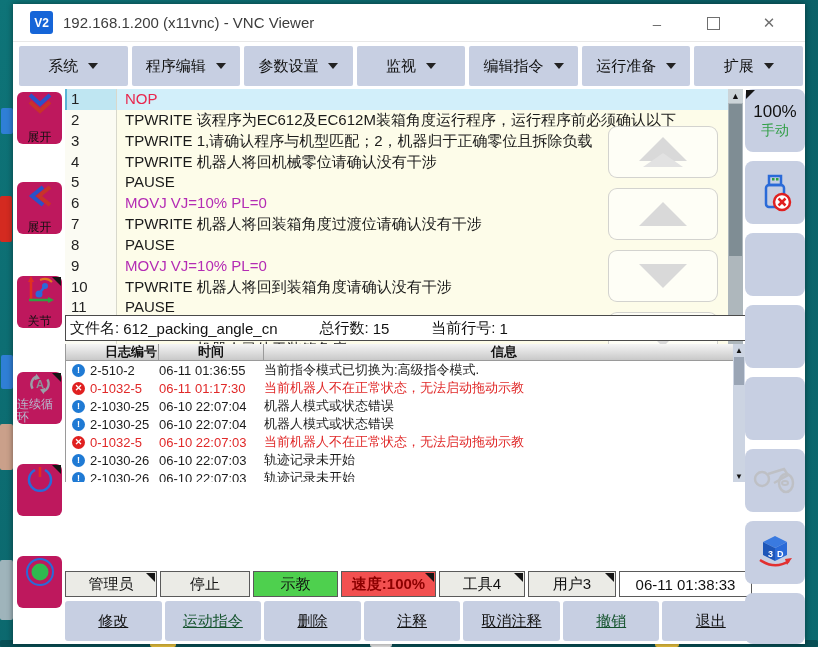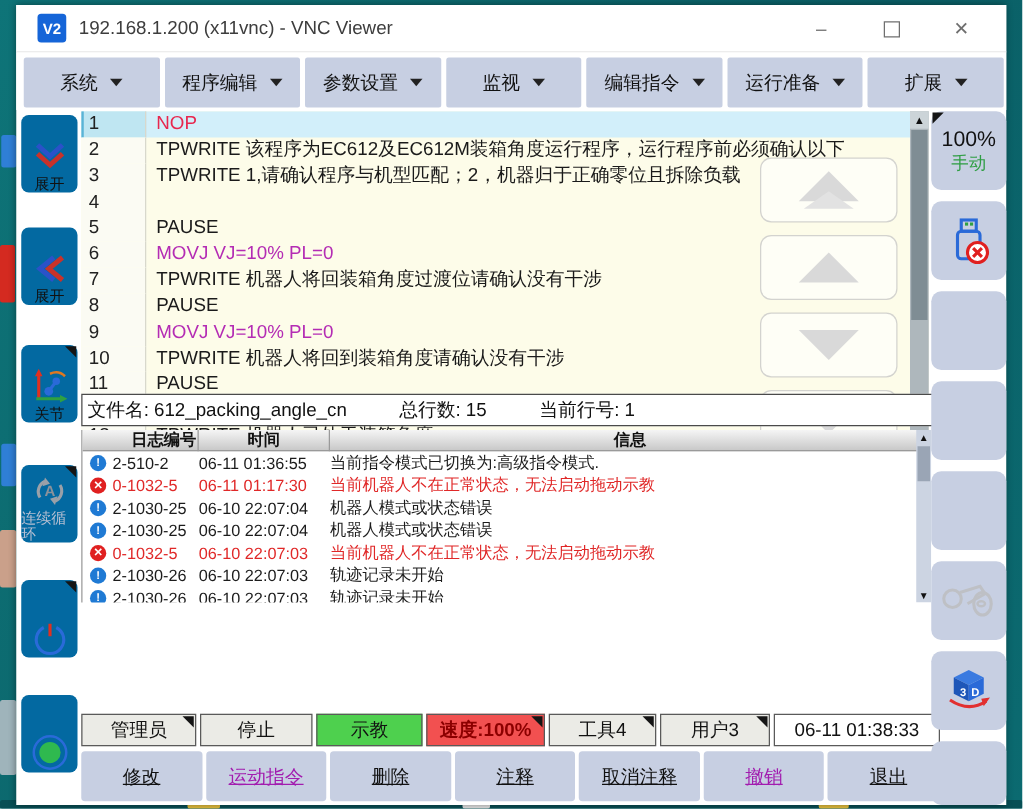--- a/index.html
+++ b/index.html
@@ -28,23 +28,23 @@
 
   
   .menubar { position:absolute; left:0; top:38px; width:100%; height:46px; background:#fff;
              display:flex; gap:4px; padding:4px 2px 2px 6px; }
   .menu-btn { flex:1; background:#c7cfe2; border-radius:2px; display:flex; align-items:center;
               justify-content:center; gap:10px; font-size:15px; color:#111; position:relative; }
   .caret { width:0; height:0; border-left:5px solid transparent; border-right:5px solid transparent;
            border-top:6px solid #222; }
 
   
-  .side-btn { position:absolute; width:45px; background:#0369a1; border-radius:6px;
-              display:flex; flex-direction:column; align-items:center; justify-content:flex-end;
-              gap:2px; height:62px; left:4px; }
+  .side-btn { position:absolute; width:45px; background:#be185d; border-radius:6px;
+              display:flex; flex-direction:column; align-items:center; justify-content:space-between;
+              gap:2px; height:52px; left:4px; }
   .side-btn .lbl { font-size:12px; color:#111; line-height:13px; }
   .side-btn.disabled .lbl { color:#b6bfd2; }
   .corner-tr::after { content:""; position:absolute; top:1px; right:1px;
                       border-top:9px solid #151515; border-left:9px solid transparent; }
   .corner-tl::before { content:""; position:absolute; top:1px; left:1px;
                        border-top:9px solid #151515; border-right:9px solid transparent; }
 
   
   .rside-btn { position:absolute; left:732px; width:60px; height:63px; background:#c7cfe2;
                border-radius:8px; display:flex; flex-direction:column; align-items:center;
@@ -126,21 +126,21 @@
   .st { border:1px solid #5a5a5a; background:#ebebe6; font-size:15px; color:#111;
         display:flex; align-items:center; justify-content:center; position:relative; }
   .st.green { background:#4ed04e; }
   .st.red { background:#f25050; color:#8c0000; font-weight:bold; }
   .st.time { background:#fff; }
 
   
   .bottombar { position:absolute; left:52px; top:597px; width:694px; height:40px; display:flex; gap:3px; }
   .b-btn { flex:1; background:#c7cfe2; border-radius:3px; font-size:15px; color:#111;
            display:flex; align-items:center; justify-content:center;text-decoration:underline; }
-  .b-btn.disabled { color:#a21caf; }
+  .b-btn.disabled { color:#14532d; }
 
   svg { display:block; }
 </style>
 </head>
 <body>
 
 <div class="screen">
 
   <div class="frag" style="left:1px;top:108px;width:12px;height:26px;background:#2f7fd6;"></div>
   <div class="frag" style="left:0;top:196px;width:12px;height:46px;background:#d42a20;"></div>
@@ -261,20 +261,21 @@
           <div class="code-row">
           <div class="num">2</div>
           <div class="txt">TPWRITE 该程序为EC612及EC612M装箱角度运行程序，运行程序前必须确认以下</div>
         </div>
           <div class="code-row">
           <div class="num">3</div>
           <div class="txt">TPWRITE 1,请确认程序与机型匹配；2，机器归于正确零位且拆除负载</div>
         </div>
           <div class="code-row">
           <div class="num">4</div>
+          <div class="txt">TPWRITE 机器人将回机械零位请确认没有干涉</div>
         </div>
           <div class="code-row">
           <div class="num">5</div>
           <div class="txt">PAUSE</div>
         </div>
           <div class="code-row">
           <div class="num">6</div>
           <div class="txt purple">MOVJ VJ=10% PL=0</div>
         </div>
           <div class="code-row">

